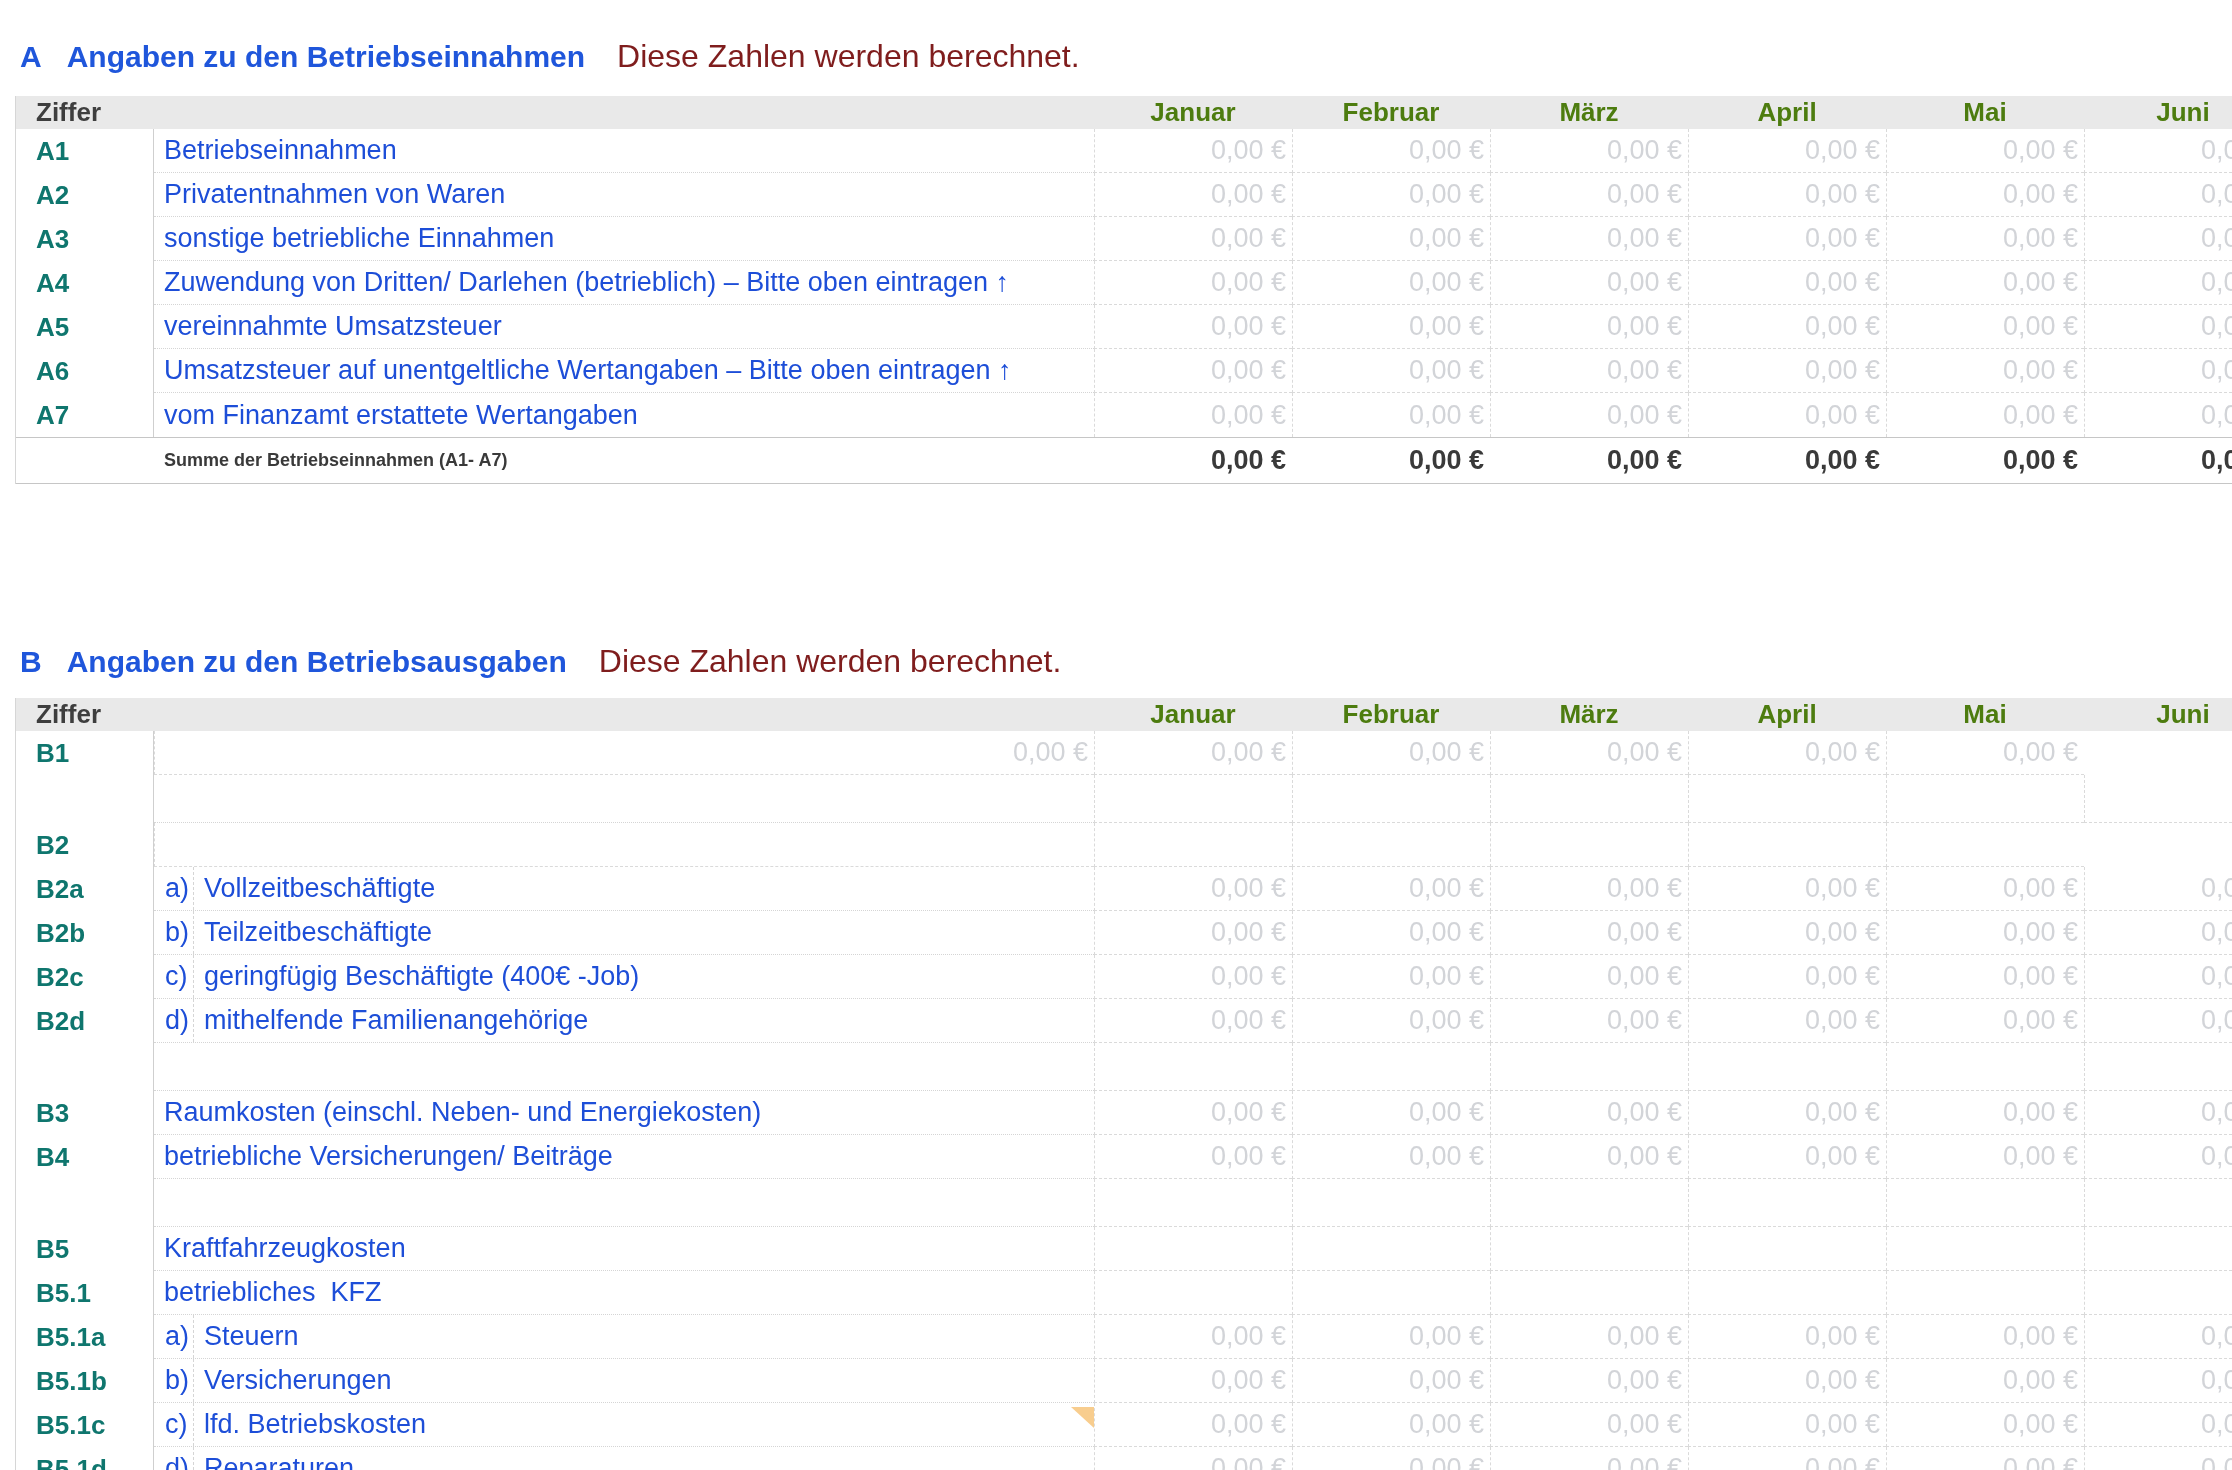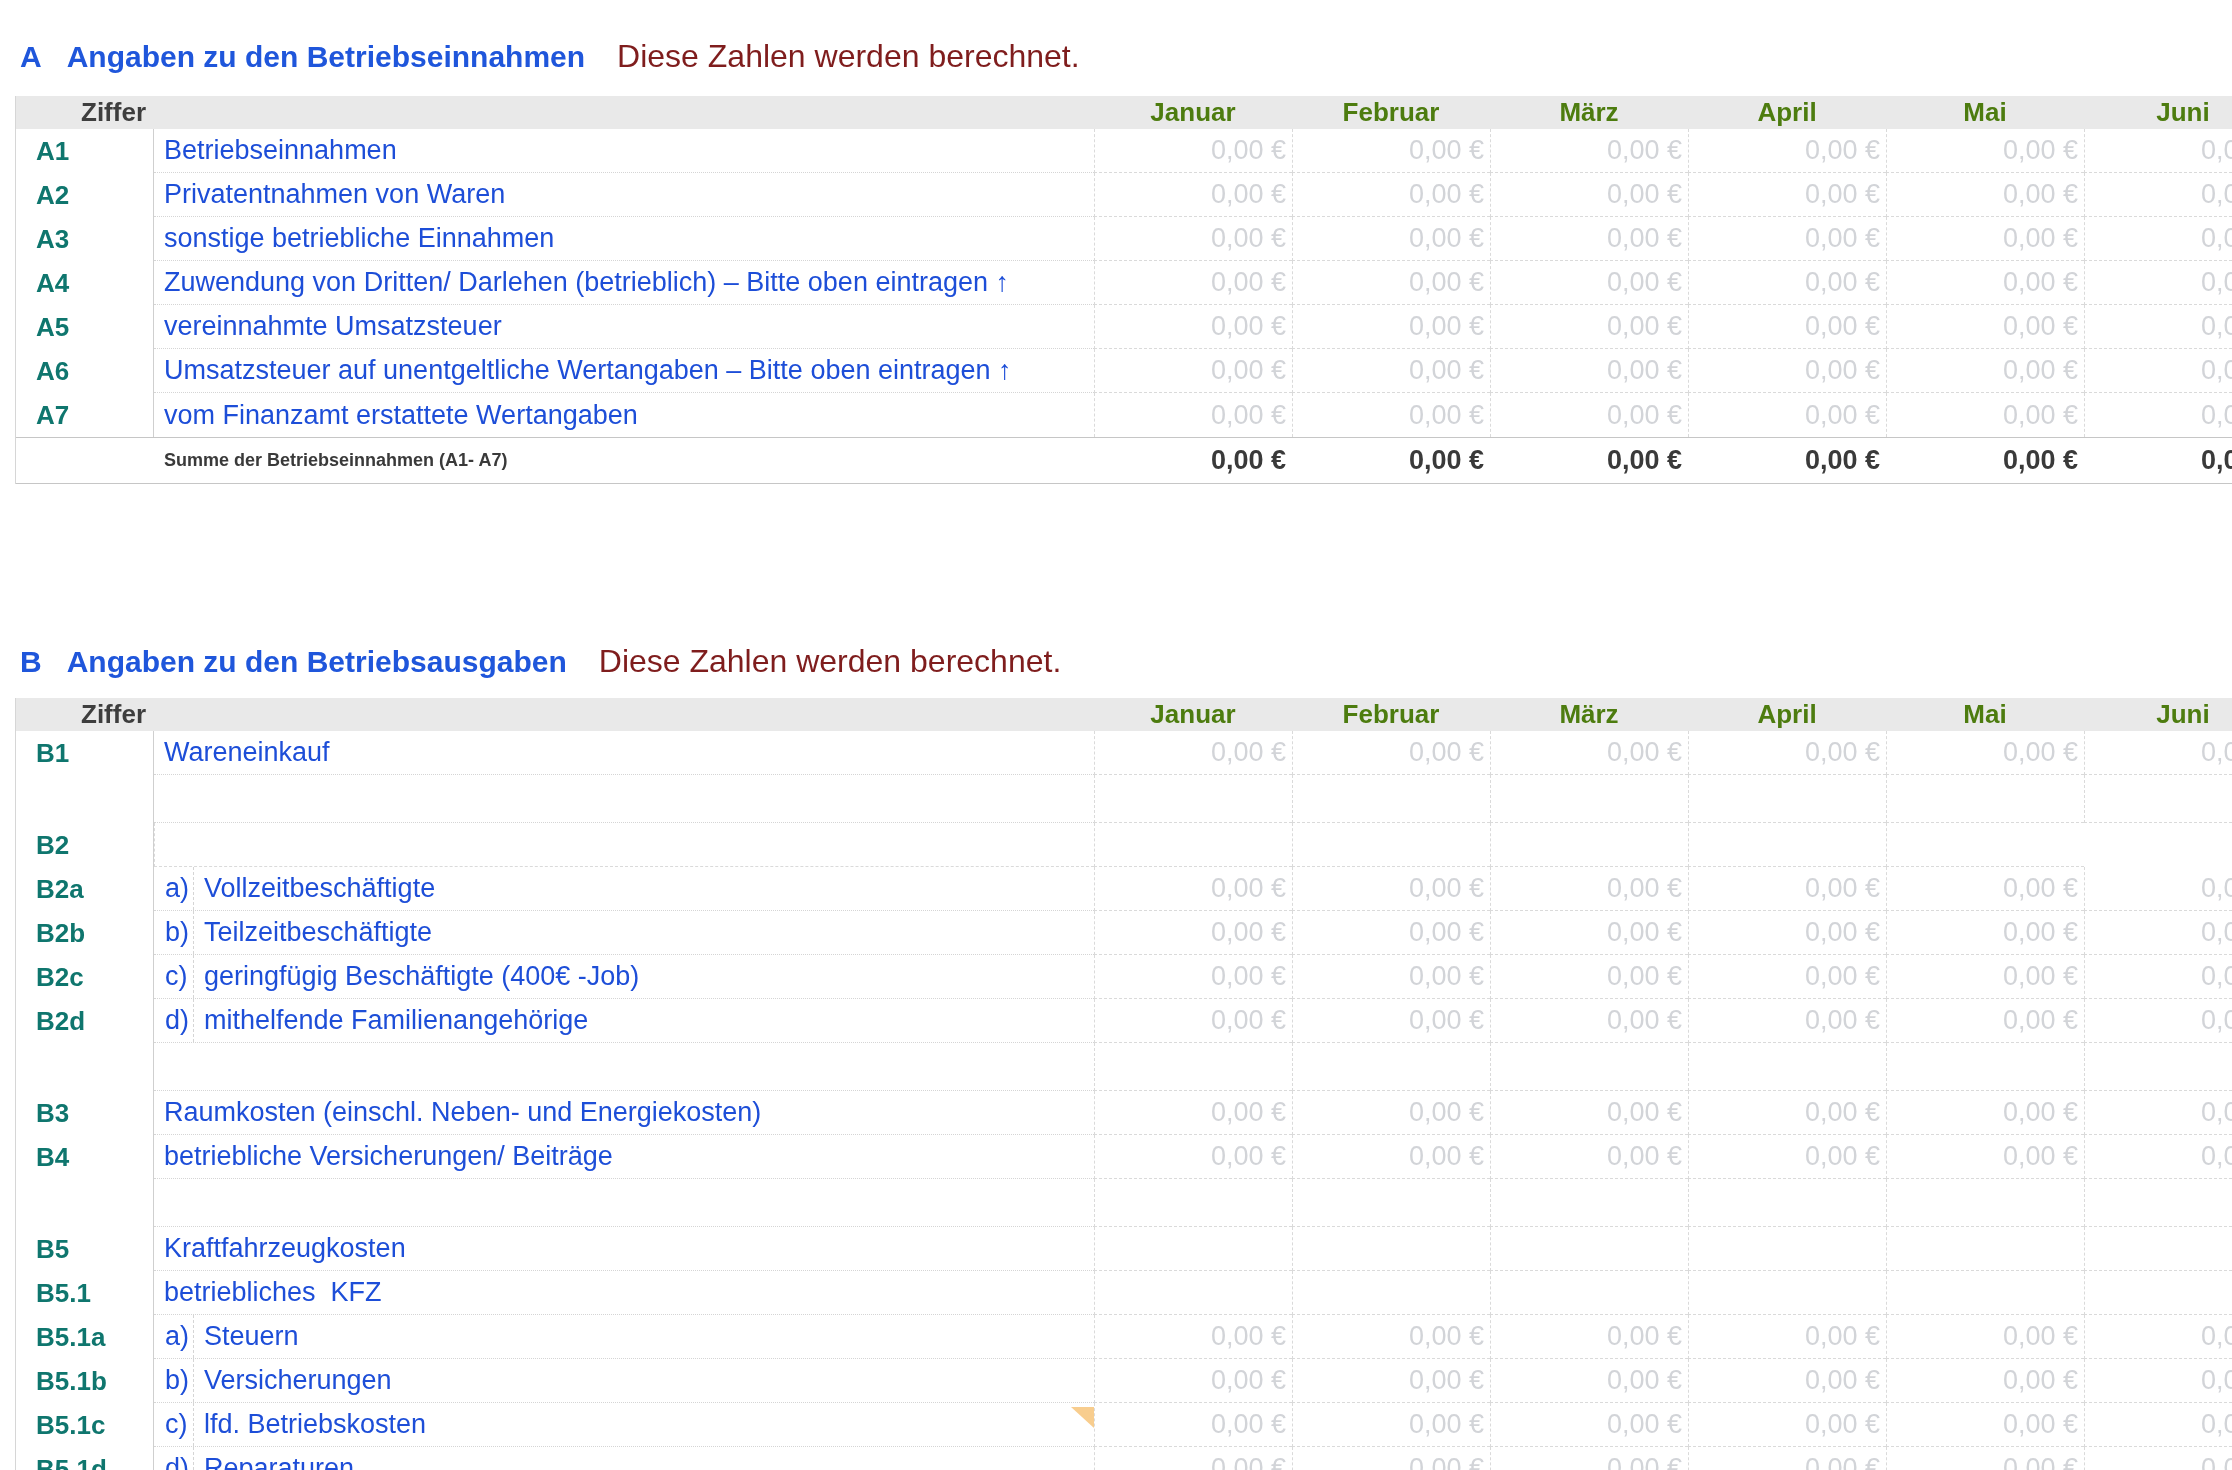--- a/index.html
+++ b/index.html
@@ -26,21 +26,21 @@
   .row {
     display: grid;
     grid-template-columns: 138px 940px 198px 198px 198px 198px 198px 198px;
     height: 44px;
   }
   .row.blank { height: 48px; }
   .cell { display: flex; align-items: center; overflow: hidden; }
 
   
   .header-row { height: 33px; background: #e9e9e9; }
-  .code-h { padding-left: 20px; font-size: 26px; font-weight: bold; color: #3e3e3e; margin-left: 45px; }
+  .code-h { padding-left: 20px; font-size: 26px; font-weight: bold; color: #3e3e3e; }
   .month-h { justify-content: center; font-size: 26px; font-weight: bold; color: #4d7c0f; }
 
   
   .code { padding-left: 20px; font-size: 26px; font-weight: bold; color: #0f766e;
           border-right: 1px solid #cfcfcf; }
   .desc { color: #1d4ed8; font-size: 27px; border-bottom: 1px dotted #d5d5d5; position: relative; }
   .desc .lbl { padding-left: 10px; white-space: pre; }
   .letter-cell { width: 40px; flex: 0 0 40px; align-self: stretch; display: flex; align-items: center;
                  padding-left: 11px; box-sizing: border-box; border-right: 1px dashed #d5d5d5; }
   .val { justify-content: flex-end; padding-right: 6px; font-size: 27px; color: #d2d4d8;
@@ -188,23 +188,20 @@
       <div class="cell"></div>
       <div class="cell month-h">Januar</div>
       <div class="cell month-h">Februar</div>
       <div class="cell month-h">März</div>
       <div class="cell month-h">April</div>
       <div class="cell month-h">Mai</div>
       <div class="cell month-h">Juni</div>
     </div>
     <div class="row">
       <div class="cell code">B1</div>
-      <div class="cell desc">
-        <span class="lbl">Wareneinkauf</span>
-      </div>
       <div class="cell val">0,00 €</div>
       <div class="cell val">0,00 €</div>
       <div class="cell val">0,00 €</div>
       <div class="cell val">0,00 €</div>
       <div class="cell val">0,00 €</div>
       <div class="cell val">0,00 €</div>
     </div>
     <div class="row blank">
       <div class="cell code"></div>
       <div class="cell desc">

